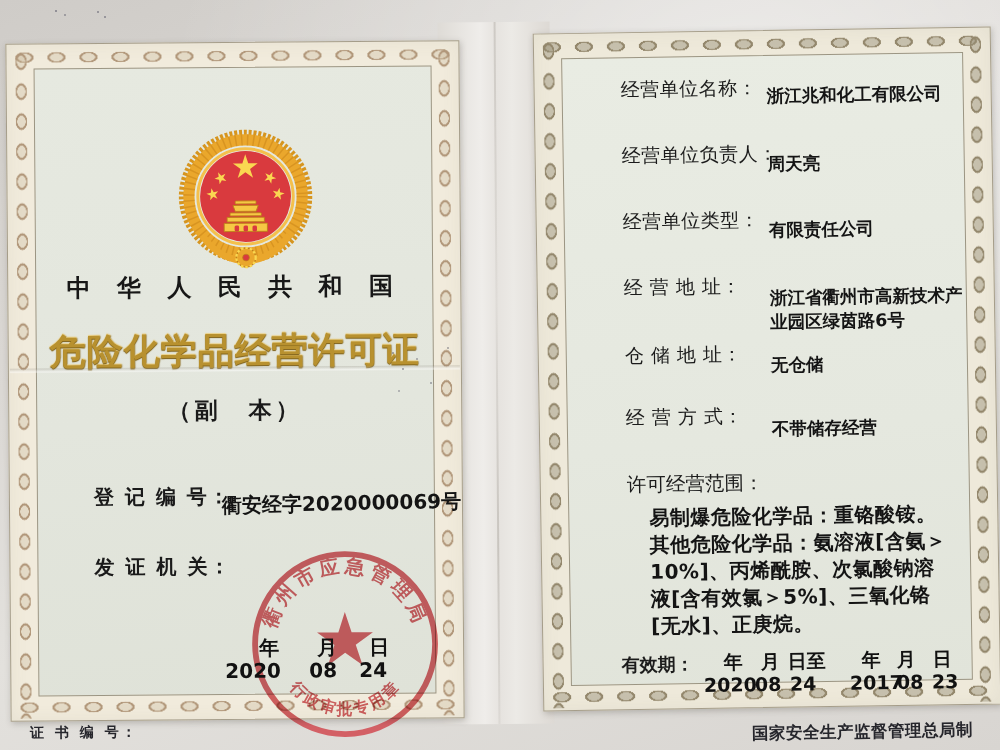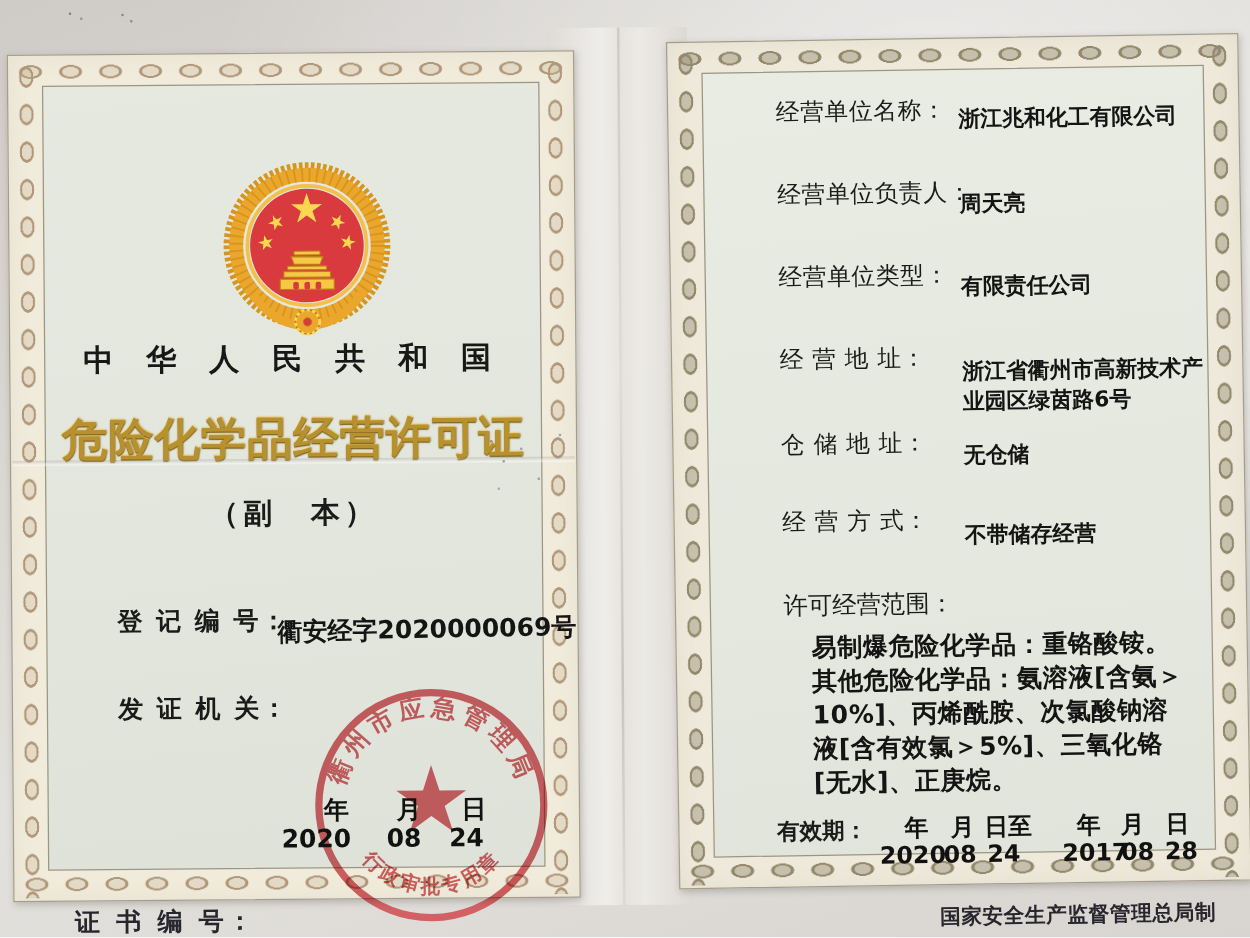--- a/index.html
+++ b/index.html
@@ -116,21 +116,21 @@
     letter-spacing:.5px; word-break:break-all;
   }
   .validity { position:absolute; left:0; top:616px; width:100%; height:54px; }
   .v-label { position:absolute; left:78px; top:4px; font-size:18px; font-weight:600; color:#1b1b1b; }
   .vu { position:absolute; top:2px;  font-size:19px; font-weight:700; color:#111; white-space:nowrap; }
   .vn { position:absolute; top:26px; font-size:19px; font-weight:700; color:#111; }
 
   
   .cert-no {
     position:absolute; left:30px; top:724px; z-index:1;
-    font-size:20px; font-weight:700; letter-spacing:3px; color:#26262c; transform:rotate(-0.4deg);margin-left:30px;
+    font-size:14px; font-weight:700; letter-spacing:3px; color:#26262c; transform:rotate(-0.4deg);
   }
   .printer-note {
     position:absolute; left:752px; top:721px; z-index:1;
     font-size:16.5px; font-weight:700; letter-spacing:.5px; color:#26262c; transform:rotate(-1deg);
   }
 
   .speck { position:absolute; z-index:2; border-radius:50%; background:#3c3c50; }
 </style>
 </head>
 <body>
@@ -261,21 +261,21 @@
         <span class="vu" style="left:217px">月</span>
         <span class="vu" style="left:244px">日至</span>
         <span class="vu" style="left:318px">年</span>
         <span class="vu" style="left:353px">月</span>
         <span class="vu" style="left:389px">日</span>
         <span class="vn" style="left:160px">2020</span>
         <span class="vn" style="left:211px">08</span>
         <span class="vn" style="left:246px">24</span>
         <span class="vn" style="left:306px">2017</span>
         <span class="vn" style="left:353px">08</span>
-        <span class="vn" style="left:388px">28</span>
+        <span class="vn" style="left:388px">23</span>
       </div>
     </div>
   </div>
 
   <div class="cert-no">证 书 编 号：</div>
   <div class="printer-note">国家安全生产监督管理总局制</div>
 
   <div class="speck" style="left:55px;top:10px;width:2px;height:2px;opacity:.55"></div>
   <div class="speck" style="left:64px;top:14px;width:1.5px;height:1.5px;opacity:.4"></div>
   <div class="speck" style="left:97px;top:11px;width:2px;height:2px;opacity:.5"></div>

